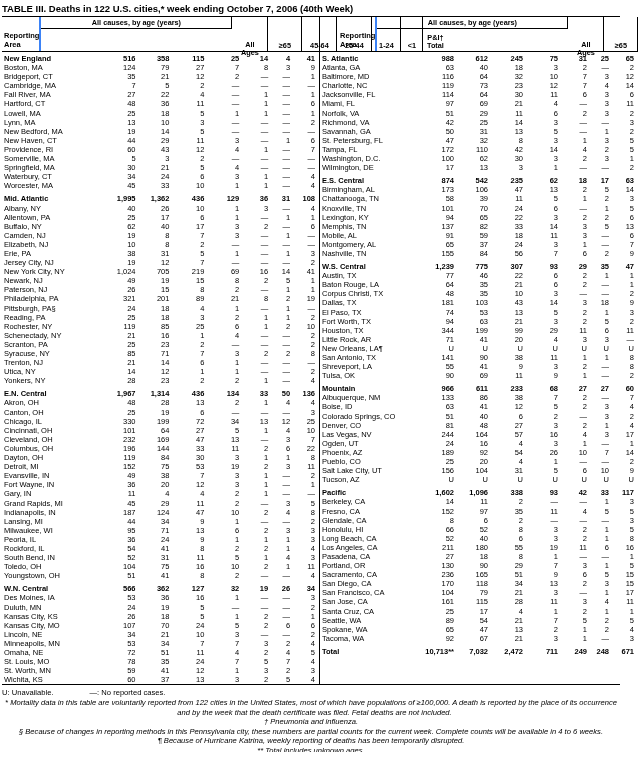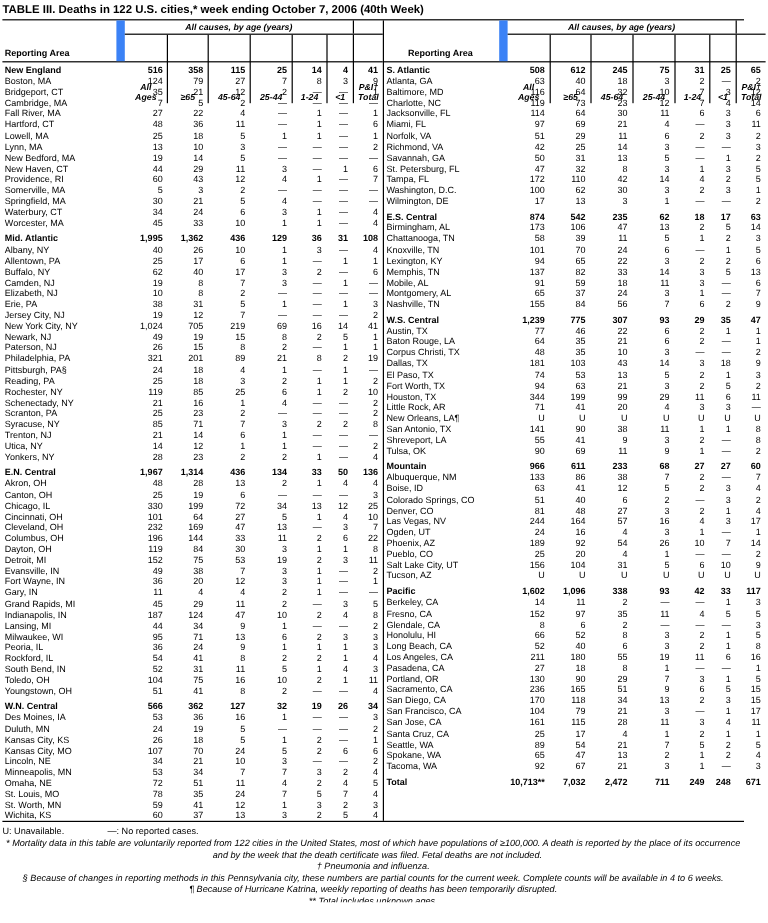--- a/index.html
+++ b/index.html
@@ -8,24 +8,24 @@
     width: 640px; height: 752px; background: #fff; color: #000;
     font-family: "Liberation Sans", sans-serif;
     padding: 3px 20px 0 2px; position: relative; overflow: hidden;
   }
   .title { font-size: 9.5px; font-weight: bold; letter-spacing: 0; margin-bottom: 2px; white-space: nowrap; }
   .table { border-top: 1px solid #000; border-bottom: 1px solid #000; display: flex; align-items: stretch; }
   .half { width: 318px; display: flex; flex-direction: column; }
   .half.left { border-right: 1px solid #000; }
   
   .hhead { display: flex; border-bottom: 1px solid #000; height: 35px; flex: none; }
-  .h-ra { width: 103px; border-right: 7px solid #3b82f6; display: flex; align-items: flex-end;
+  .h-ra { width: 103px; border-right: 2px solid #3b82f6; display: flex; align-items: flex-end;
           font-size: 7.5px; font-weight: bold; padding: 0 0 2px 2px; }
   .h-ra.indent { padding-left: 20px; }
-  .h-rest { flex: 1; display: flex; flex-direction: column; font-style: italic; }
+  .h-rest { flex: 1; display: flex; flex-direction: row; }
   .h-top { display: flex; border-bottom: 1px solid #000; height: 12px; }
   .h-group { width: 190px; font-size: 7.3px; font-weight: bold; text-align: center; line-height: 11px; }
   .h-pi-top { flex: 1; border-left: 1px solid #000; }
   .h-cols { display: flex; flex: 1; }
   .h-col { font-size: 7.3px; font-weight: bold; display: flex; align-items: flex-end; justify-content: center;
            text-align: center; white-space: pre-line; line-height: 8.2px; padding-bottom: 1px; }
   .h-col + .h-col { border-left: 1px solid #000; }
   .w-aa  { width: 35px; margin-top: 40px; }
   .w-65  { width: 34px; }
   .w-45  { width: 35px; }
@@ -788,21 +788,21 @@
             <div class="h-col w-lt1">&lt;1</div>
             <div class="h-col w-pi">P&amp;I†
 Total</div>
           </div>
         </div>
       </div>
       <div class="tbody" id="right-body">
           <div class="section">
             <div class="trow bold">
               <span class="c area">S. Atlantic</span>
-              <span class="c num n0">508</span>
+              <span class="c num n0">988</span>
               <span class="c num n1">612</span>
               <span class="c num n2">245</span>
               <span class="c num n3">75</span>
               <span class="c num n4">31</span>
               <span class="c num n5">25</span>
               <span class="c num n6">65</span>
             </div>
             <div class="trow">
               <span class="c area">Atlanta, GA</span>
               <span class="c num n0">63</span>

